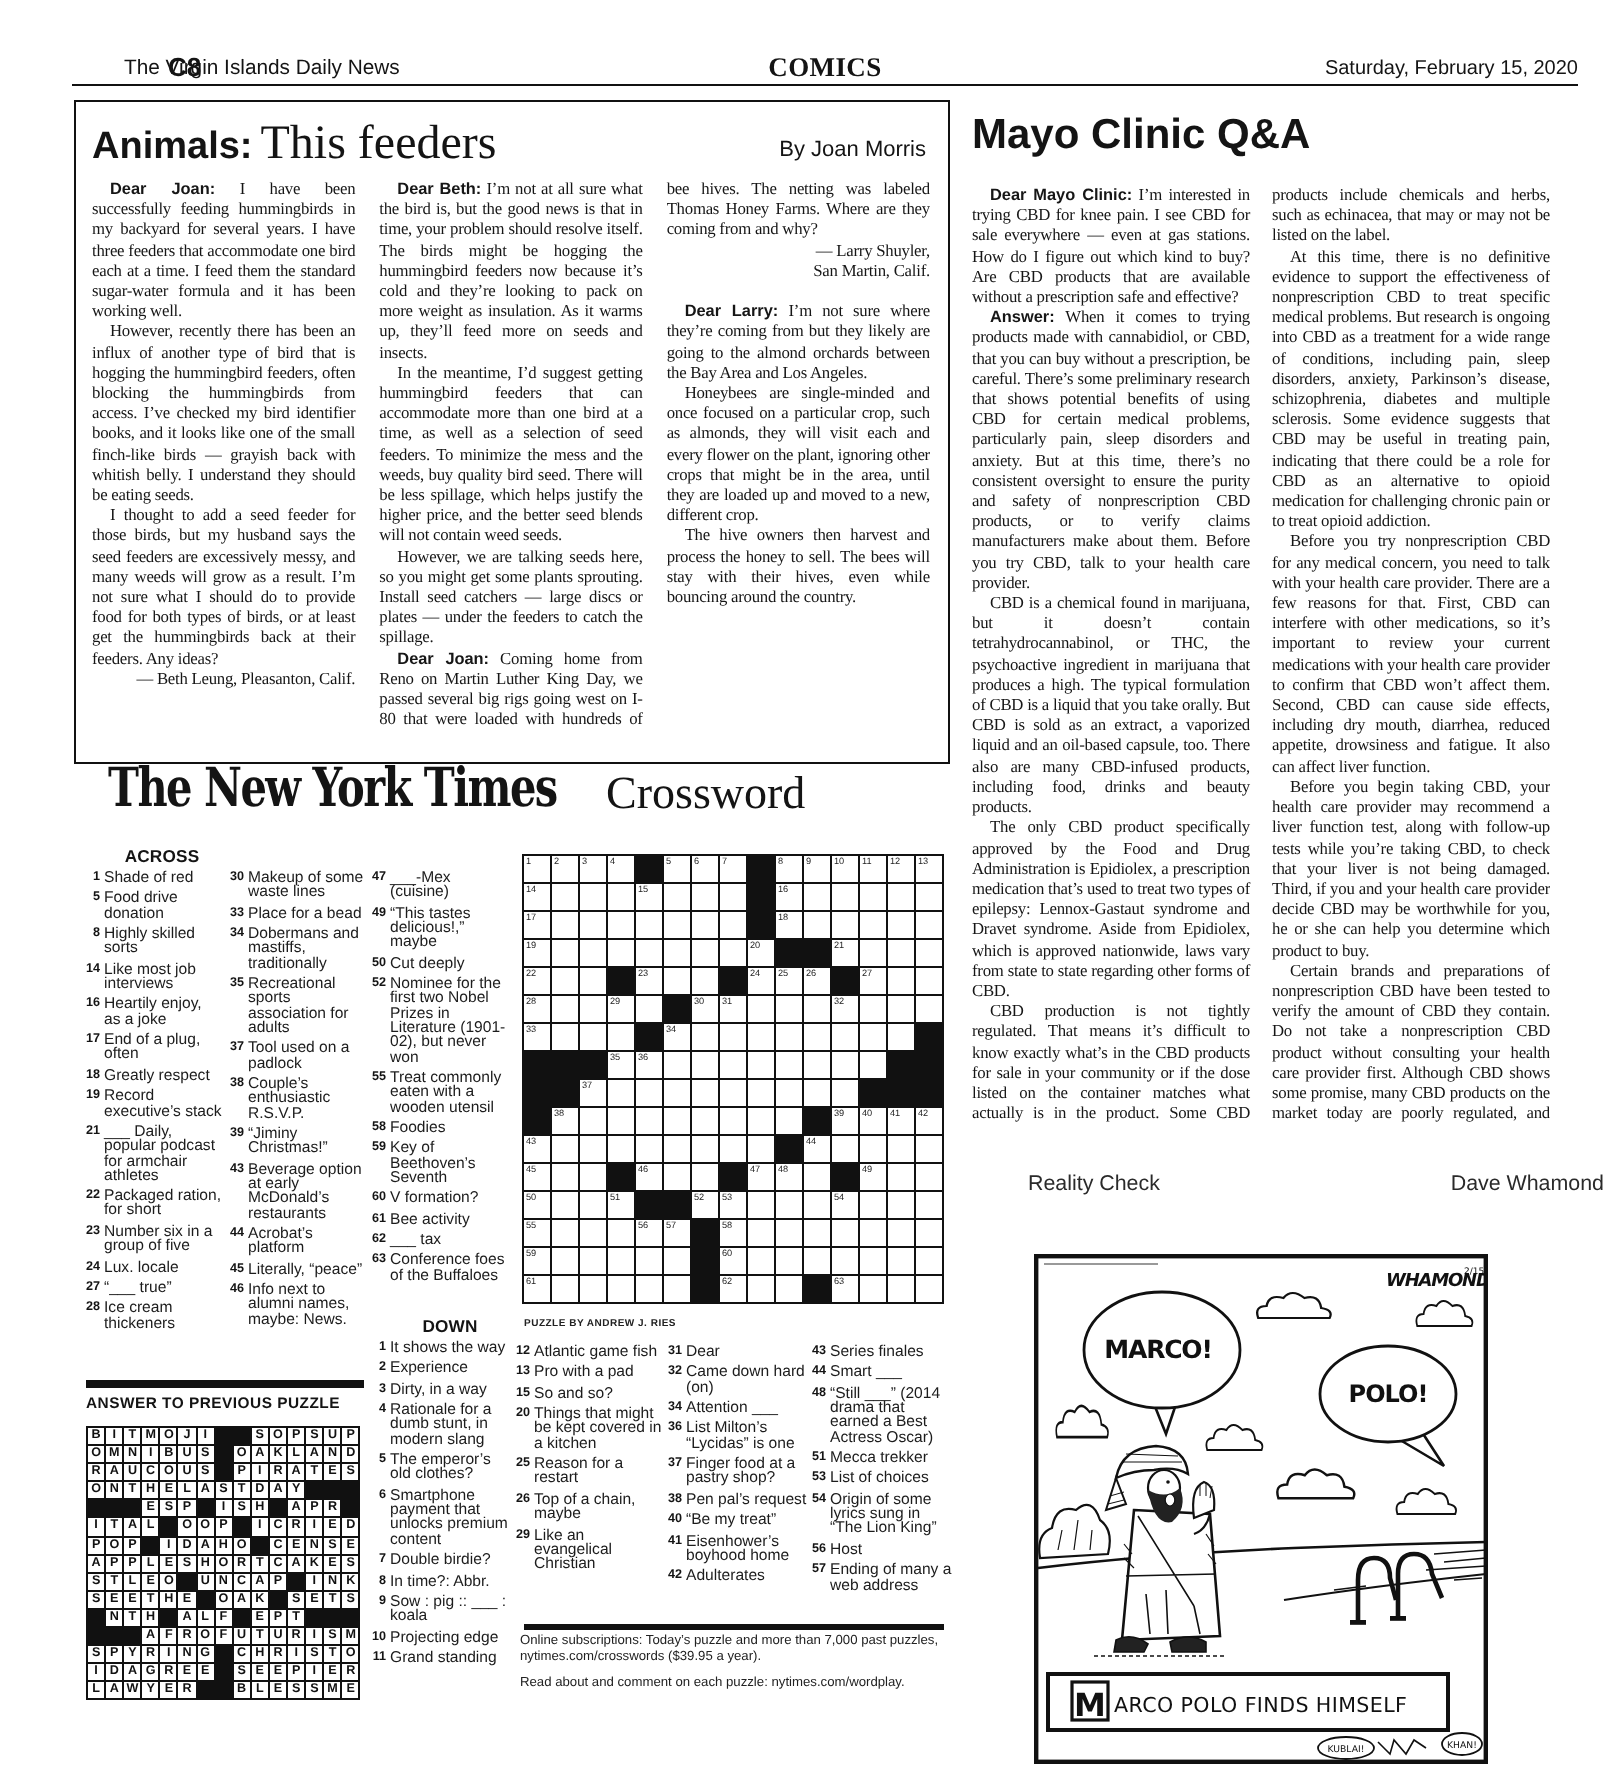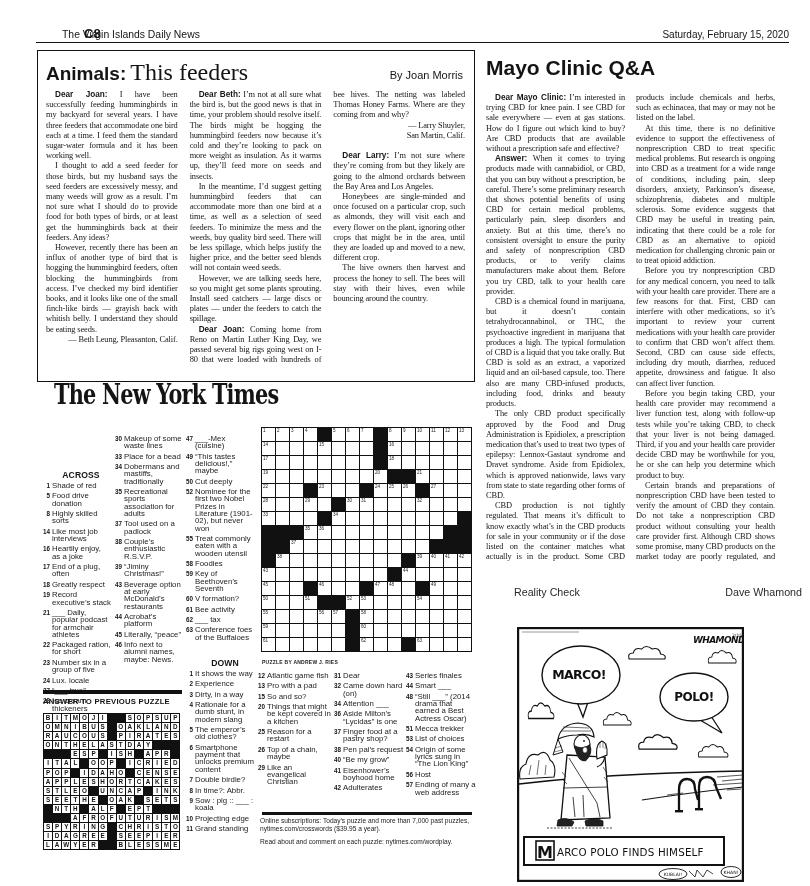--- a/index.html
+++ b/index.html
@@ -67,33 +67,34 @@
   .cw-footer { position:absolute; left:260px; top:817px; width:216px; font:6.6px/8.3px "Liberation Sans", sans-serif; color:#222; }
   .cw-footer p { margin:0 0 4px 0; }
   .ans-label { position:absolute; left:43px; top:697px; font:bold 7.7px/10px "Liberation Sans", sans-serif; letter-spacing:0.25px; white-space:nowrap; }
 </style>
 </head>
 <body>
 
 <div class="hdr">
   <span class="pg">C8</span>
   <span class="pub">The Virgin Islands Daily News</span>
+  <span class="sect">COMICS</span>
   <span class="date">Saturday, February 15, 2020</span>
 </div>
 
 <div class="animals">
   <div class="title">
     <span class="kicker">Animals:</span>
     <span class="headline">This feeders</span>
   </div>
   <div class="byline">By Joan Morris</div>
   <div class="body-text">
       <p class="para"><span class="lead">Dear Joan:</span><span> I have been successfully feeding hummingbirds in my backyard for several years. I have three feeders that accommodate one bird each at a time. I feed them the standard sugar-water formula and it has been working well.</span></p>
+      <p class="para"><span class="lead"></span><span>However, recently there has been an influx of another type of bird that is hogging the hummingbird feeders, often blocking the hummingbirds from access. I’ve checked my bird identifier books, and it looks like one of the small finch-like birds — grayish back with whitish belly. I understand they should be eating seeds.</span></p>
       <p class="para"><span class="lead"></span><span>I thought to add a seed feeder for those birds, but my husband says the seed feeders are excessively messy, and many weeds will grow as a result. I’m not sure what I should do to provide food for both types of birds, or at least get the hummingbirds back at their feeders. Any ideas?</span></p>
-      <p class="para"><span class="lead"></span><span>However, recently there has been an influx of another type of bird that is hogging the hummingbird feeders, often blocking the hummingbirds from access. I’ve checked my bird identifier books, and it looks like one of the small finch-like birds — grayish back with whitish belly. I understand they should be eating seeds.</span></p>
       <p class="para" data-type="signature"><span class="lead"></span><span>— Beth Leung, Pleasanton, Calif.</span></p>
       <p class="para" data-type="spaced"><span class="lead">Dear Beth:</span><span> I’m not at all sure what the bird is, but the good news is that in time, your problem should resolve itself. The birds might be hogging the hummingbird feeders now because it’s cold and they’re looking to pack on more weight as insulation. As it warms up, they’ll feed more on seeds and insects.</span></p>
       <p class="para"><span class="lead"></span><span>In the meantime, I’d suggest getting hummingbird feeders that can accommodate more than one bird at a time, as well as a selection of seed feeders. To minimize the mess and the weeds, buy quality bird seed. There will be less spillage, which helps justify the higher price, and the better seed blends will not contain weed seeds.</span></p>
       <p class="para"><span class="lead"></span><span>However, we are talking seeds here, so you might get some plants sprouting. Install seed catchers — large discs or plates — under the feeders to catch the spillage.</span></p>
       <p class="para"><span class="lead">Dear Joan:</span><span> Coming home from Reno on Martin Luther King Day, we passed several big rigs going west on I-80 that were loaded with hundreds of bee hives. The netting was labeled Thomas Honey Farms. Where are they coming from and why?</span></p>
       <p class="para" data-type="signature"><span class="lead"></span><span>— Larry Shuyler,
 San Martin, Calif.</span></p>
       <p class="para" data-type="spaced"><span class="lead">Dear Larry:</span><span> I’m not sure where they’re coming from but they likely are going to the almond orchards between the Bay Area and Los Angeles.</span></p>
       <p class="para"><span class="lead"></span><span>Honeybees are single-minded and once focused on a particular crop, such as almonds, they will visit each and every flower on the plant, ignoring other crops that might be in the area, until they are loaded up and moved to a new, different crop.</span></p>
       <p class="para"><span class="lead"></span><span>The hive owners then harvest and process the honey to sell. The bees will stay with their hives, even while bouncing around the country.</span></p>
@@ -189,23 +190,24 @@
       <text x="156" y="249" text-anchor="middle" font-size="4.6" fill="#111">KUBLAI!</text>
       <path d="M172,244 L178,250 L180,243 L186,250 L190,243 L196,247" fill="none" stroke="#111" stroke-width="0.8"></path>
       <ellipse cx="214" cy="245" rx="10" ry="5.5" fill="#fff" stroke="#111" stroke-width="0.9"></ellipse>
       <text x="214" y="247" text-anchor="middle" font-size="4.6" fill="#111">KHAN!</text>
     </g>
   </svg>
 </div>
 
 <div class="nyt">
   <span class="mast">The New York Times</span>
+  <span class="cw">Crossword</span>
 </div>
 
-<div class="col" style="left:41px; top:423px; width:70px;margin-top:47px;">
+<div class="col" style="left:41px; top:423px; width:70px;">
   <div class="cw-head">ACROSS</div>
   <div>
       <div class="clue">
         <span class="n">1</span>
         <span class="t">Shade of red</span>
       </div>
       <div class="clue">
         <span class="n">5</span>
         <span class="t">Food drive donation</span>
       </div>
@@ -814,33 +816,33 @@
     <div class="clue">
       <span class="n">32</span>
       <span class="t">Came down hard (on)</span>
     </div>
     <div class="clue">
       <span class="n">34</span>
       <span class="t">Attention ___</span>
     </div>
     <div class="clue">
       <span class="n">36</span>
-      <span class="t">Aside Milton’s “Lycidas” is one</span>
+      <span class="t">List Milton’s “Lycidas” is one</span>
     </div>
     <div class="clue">
       <span class="n">37</span>
       <span class="t">Finger food at a pastry shop?</span>
     </div>
     <div class="clue">
       <span class="n">38</span>
       <span class="t">Pen pal’s request</span>
     </div>
     <div class="clue">
       <span class="n">40</span>
-      <span class="t">“Be my grow”</span>
+      <span class="t">“Be my treat”</span>
     </div>
     <div class="clue">
       <span class="n">41</span>
       <span class="t">Eisenhower’s boyhood home</span>
     </div>
     <div class="clue">
       <span class="n">42</span>
       <span class="t">Adulterates</span>
     </div>
   </div>

